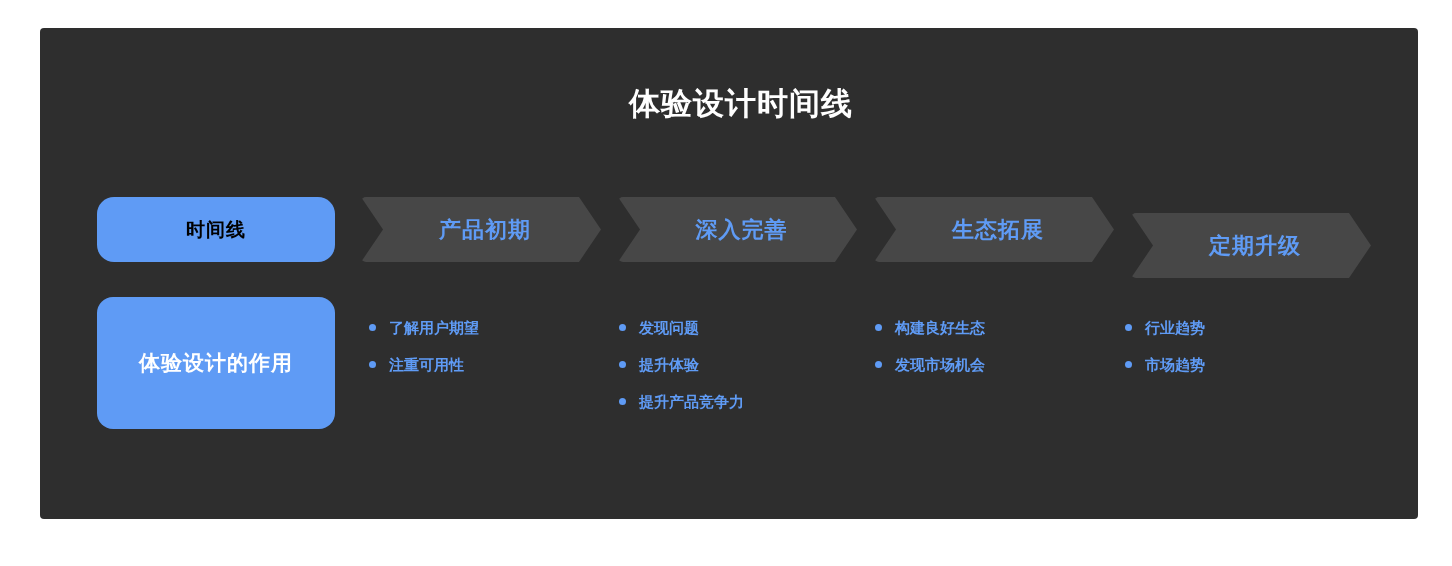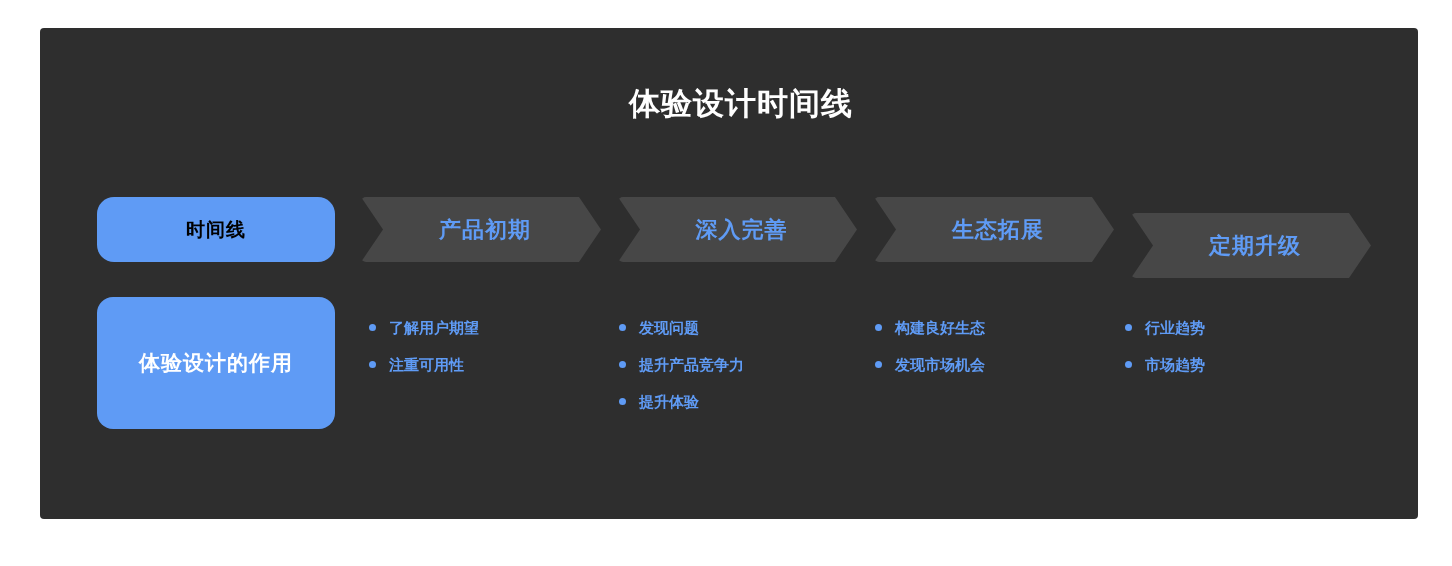--- a/index.html
+++ b/index.html
@@ -196,25 +196,25 @@
         </div>
       </div>
 
       <div class="bullet-col col-1">
         <div class="bullet-item">
           <span class="bullet-dot"></span>
           <span>发现问题</span>
         </div>
         <div class="bullet-item">
           <span class="bullet-dot"></span>
+          <span>提升体验</span>
+        </div>
+        <div class="bullet-item">
+          <span class="bullet-dot"></span>
           <span>提升产品竞争力</span>
-        </div>
-        <div class="bullet-item">
-          <span class="bullet-dot"></span>
-          <span>提升体验</span>
         </div>
       </div>
 
       <div class="bullet-col col-2">
         <div class="bullet-item">
           <span class="bullet-dot"></span>
           <span>构建良好生态</span>
         </div>
         <div class="bullet-item">
           <span class="bullet-dot"></span>

